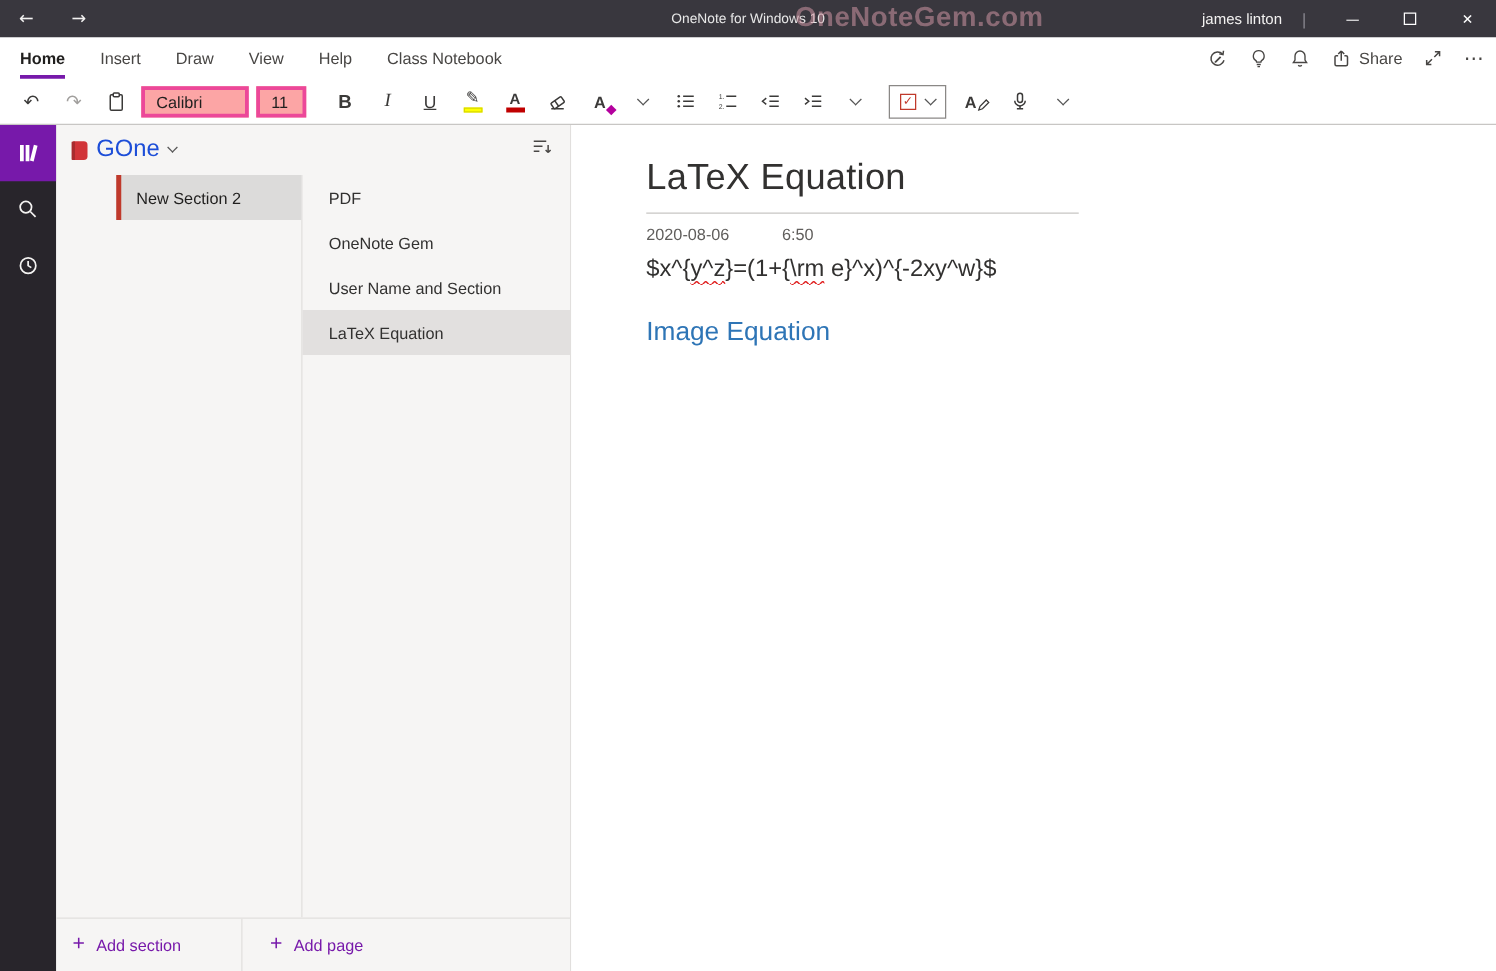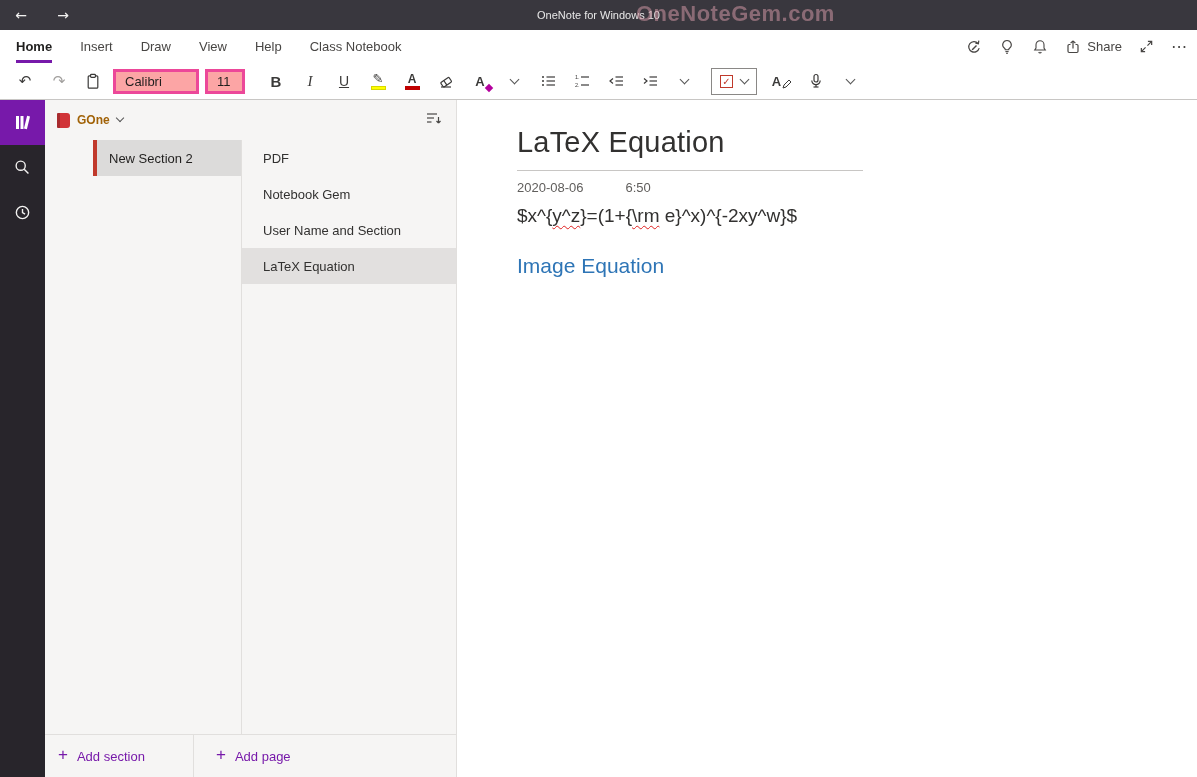--- a/index.html
+++ b/index.html
@@ -47,21 +47,21 @@
   
   .app-body { display:flex; height:677px; }
 
   .rail { width:45px; background:#28252b; display:flex; flex-direction:column; align-items:center; flex-shrink:0; }
   .rail-item { width:45px; height:45px; display:flex; align-items:center; justify-content:center; }
   .rail-item.active { background:#7719aa; }
 
   .panels { width:412px; background:#f6f5f4; display:flex; flex-direction:column; border-right:1px solid #e1dfdd; flex-shrink:0; }
   .panels-header { height:40px; display:flex; align-items:center; flex-shrink:0; }
   .ph-left { width:149px; display:flex; align-items:center; gap:7px; padding-left:12px; }
-  .nb-name { font-size:12px; font-weight:bold; color:#a16207; }
+  .nb-name { font-size:19px; font-weight:normal; color:#1d4ed8; }
   .bookic { width:13px; height:15px; background:#d13438; border-left:3px solid #a82b2e; border-radius:1px 3px 3px 1px; }
   .ph-right { flex:1; display:flex; justify-content:flex-end; padding-right:14px; }
   .panels-body { flex:1; display:flex; overflow:hidden;padding-left:48px; }
   .sections-col { width:149px; border-right:1px solid #e1dfdd; }
   .section-item { height:36px; display:flex; align-items:center; padding-left:12px; font-size:13px; color:#201f1e; border-left:4px solid transparent; }
   .section-item.selected { background:#dcdbda; border-left-color:#c0392b; }
   .pages-col { flex:1; }
   .page-item { height:36px; display:flex; align-items:center; padding-left:21px; font-size:13px; color:#323130; }
   .page-item.selected { background:#e2e0df; }
   .panels-footer { height:43px; border-top:1px solid #e1dfdd; display:flex; flex-shrink:0; }
@@ -84,20 +84,29 @@
   svg { flex-shrink:0; }
 </style>
 </head>
 <body>
 
 <div class="titlebar">
   <div class="nav-arrow glyph">←</div>
   <div class="nav-arrow glyph">→</div>
   <div class="tb-title">OneNote for Windows 10</div>
   <div class="watermark">OneNoteGem.com</div>
+  <div class="tb-right">
+    <span class="tb-user">james linton</span>
+    <span class="tb-sep">|</span>
+    <div class="winbtn glyph">—</div>
+    <div class="winbtn">
+        <span class="maxbox"></span>
+      </div>
+    <div class="winbtn glyph">✕</div>
+  </div>
 </div>
 
 <div class="ribbon-row">
   <div class="tab active">Home</div>
   <div class="tab">Insert</div>
   <div class="tab">Draw</div>
   <div class="tab">View</div>
   <div class="tab">Help</div>
   <div class="tab">Class Notebook</div>
 
@@ -290,21 +299,21 @@
         </span>
       </div>
     </div>
 
     <div class="panels-body">
       <div class="sections-col">
         <div class="section-item selected">New Section 2</div>
       </div>
       <div class="pages-col">
         <div class="page-item">PDF</div>
-        <div class="page-item">Notebook Gem</div>
+        <div class="page-item">OneNote Gem</div>
         <div class="page-item">User Name and Section</div>
         <div class="page-item selected">LaTeX Equation</div>
       </div>
     </div>
 
     <div class="panels-footer">
       <div class="add-btn add-section">
         <span class="plus">+</span>
         <span>Add section</span>
       </div>

